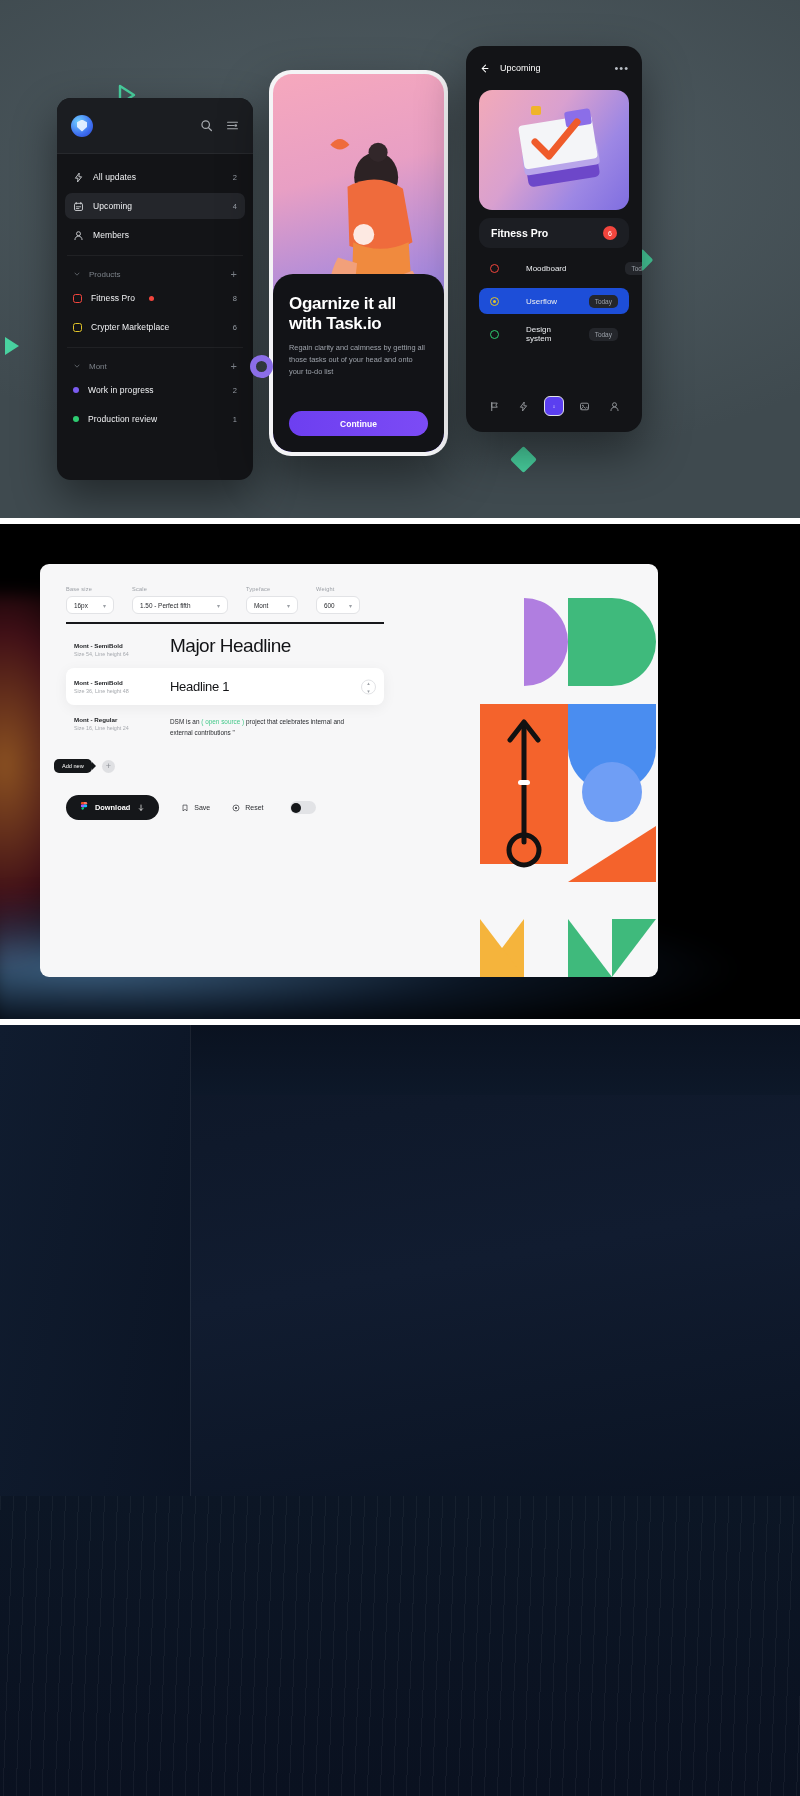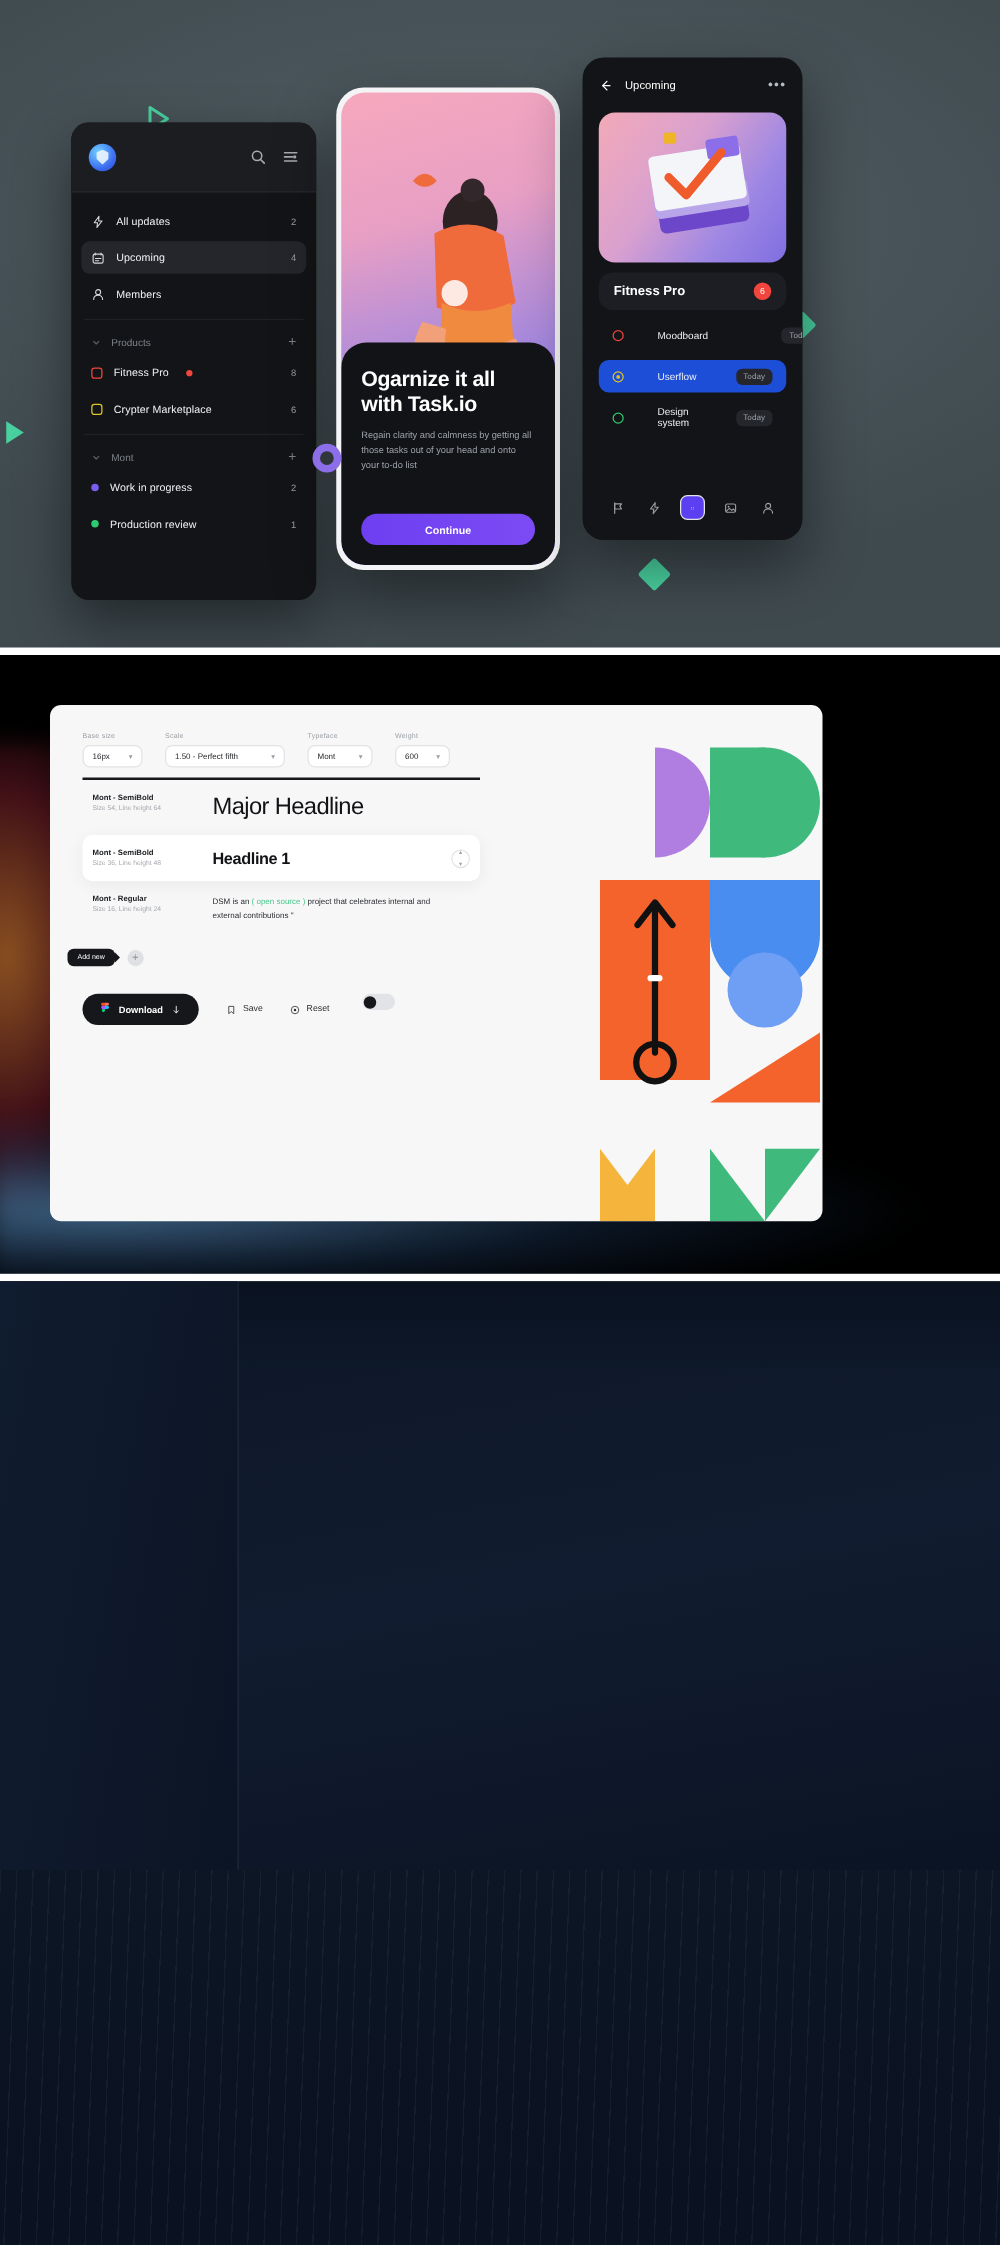--- a/index.html
+++ b/index.html
@@ -168,47 +168,47 @@
     white-space:nowrap;
   }
   .sel .cv { margin-left:auto; color:#9ca0a6; font-size: 6px; }
   .ts-title {
     margin-top: 18px; font-size: 40px; letter-spacing: -1.4px; color:#121316; font-weight: 400;
     display:flex; align-items:baseline; position:relative;
   }
   .caret-i { color:#f4632c; font-weight: 300; margin-left: 2px; }
   .ts-rule { height: 2.2px; background:#17181b; width: 318px; margin-top: 8px; }
 
-  .ts-row { display:flex; align-items:flex-start; padding: 11px 0 11px 8px; width: 318px; border-radius: 8px; }
+  .ts-row { display:flex; align-items:flex-end; padding: 11px 0 11px 8px; width: 318px; border-radius: 8px; }
   .ts-row.sel-row { background:#fff; box-shadow: 0 3px 14px rgba(0,0,0,.06); width: 318px; position:relative; }
   .ts-meta { width: 96px; flex:0 0 96px; }
   .ts-meta .m1 { font-size: 6.2px; font-weight: 700; color:#1b1d20; }
   .ts-meta .m2 { font-size: 5.4px; color:#a6a9ae; margin-top: 2px; }
   .ts-sample { color:#121316; }
   .s54 { font-size: 19px; letter-spacing:-.5px; font-weight: 400; }
-  .s36 { font-size: 13px; letter-spacing:-.3px; font-weight: 700; }
+  .s36 { font-size: 13px; letter-spacing:-.3px; font-weight: 400; }
   .s24 { font-size: 9.5px; font-weight: 600; letter-spacing:-.1px; }
   .s16 { font-size: 6.4px; line-height: 1.72; color:#2a2c30; }
   .oss { color:#44c98a; }
   .stepper {
     position:absolute; right: 8px; top: 50%; transform: translateY(-50%);
     width: 15px; height: 15px; border-radius: 50%; border:1px solid #e2e3e6; background:#fff;
     display:flex; flex-direction:column; align-items:center; justify-content:center; gap:1px; color:#9ca0a6; font-size:5px;
   }
   .addnew-row { display:flex; align-items:center; gap: 10px; margin-top: 10px; margin-left:-12px; }
   .addnew {
     background:#15171a; color:#fff; font-size: 5.6px; padding: 4px 8px; border-radius: 5px;
     position:relative;
   }
   .addnew::after{ content:""; position:absolute; right:-4px; top:50%; transform:translateY(-50%);
     border-left:4px solid #15171a; border-top:4px solid transparent; border-bottom:4px solid transparent; }
   .plusbtn { width:13px;height:13px;border-radius:50%;background:#dfe0e3;color:#8e9197;font-size:9px;
     display:flex;align-items:center;justify-content:center;line-height:1; }
 
-  .ts-bottom { display:flex; gap: 22px; margin-top: 22px; }
+  .ts-bottom { display:flex; align-items:center; gap: 22px; margin-top: 22px; }
   .dlbtn {
     height: 25px; padding: 0 14px; border-radius: 13px; background:#15171a; color:#fff;
     display:flex;align-items:center;gap:7px;font-size:7.4px;font-weight:600; border:none; cursor:pointer;
   }
   .figma { width: 8px; height: 11px; position: relative; flex:0 0 8px; }
   .linkbtn { display:flex; align-items:center; gap:5px; font-size:7px; color:#2b2d31; }
   .toggle { width: 26px; height: 13px; border-radius: 7px; background:#e2e3e6; position:relative; margin-left: 4px; }
   .toggle::after{ content:""; position:absolute; left:1.5px; top:1.5px; width:10px;height:10px;border-radius:50%;background:#15171a; }
 
   .shapes { position:absolute; right: 0; top: 0; width: 178px; height: 413px; }

